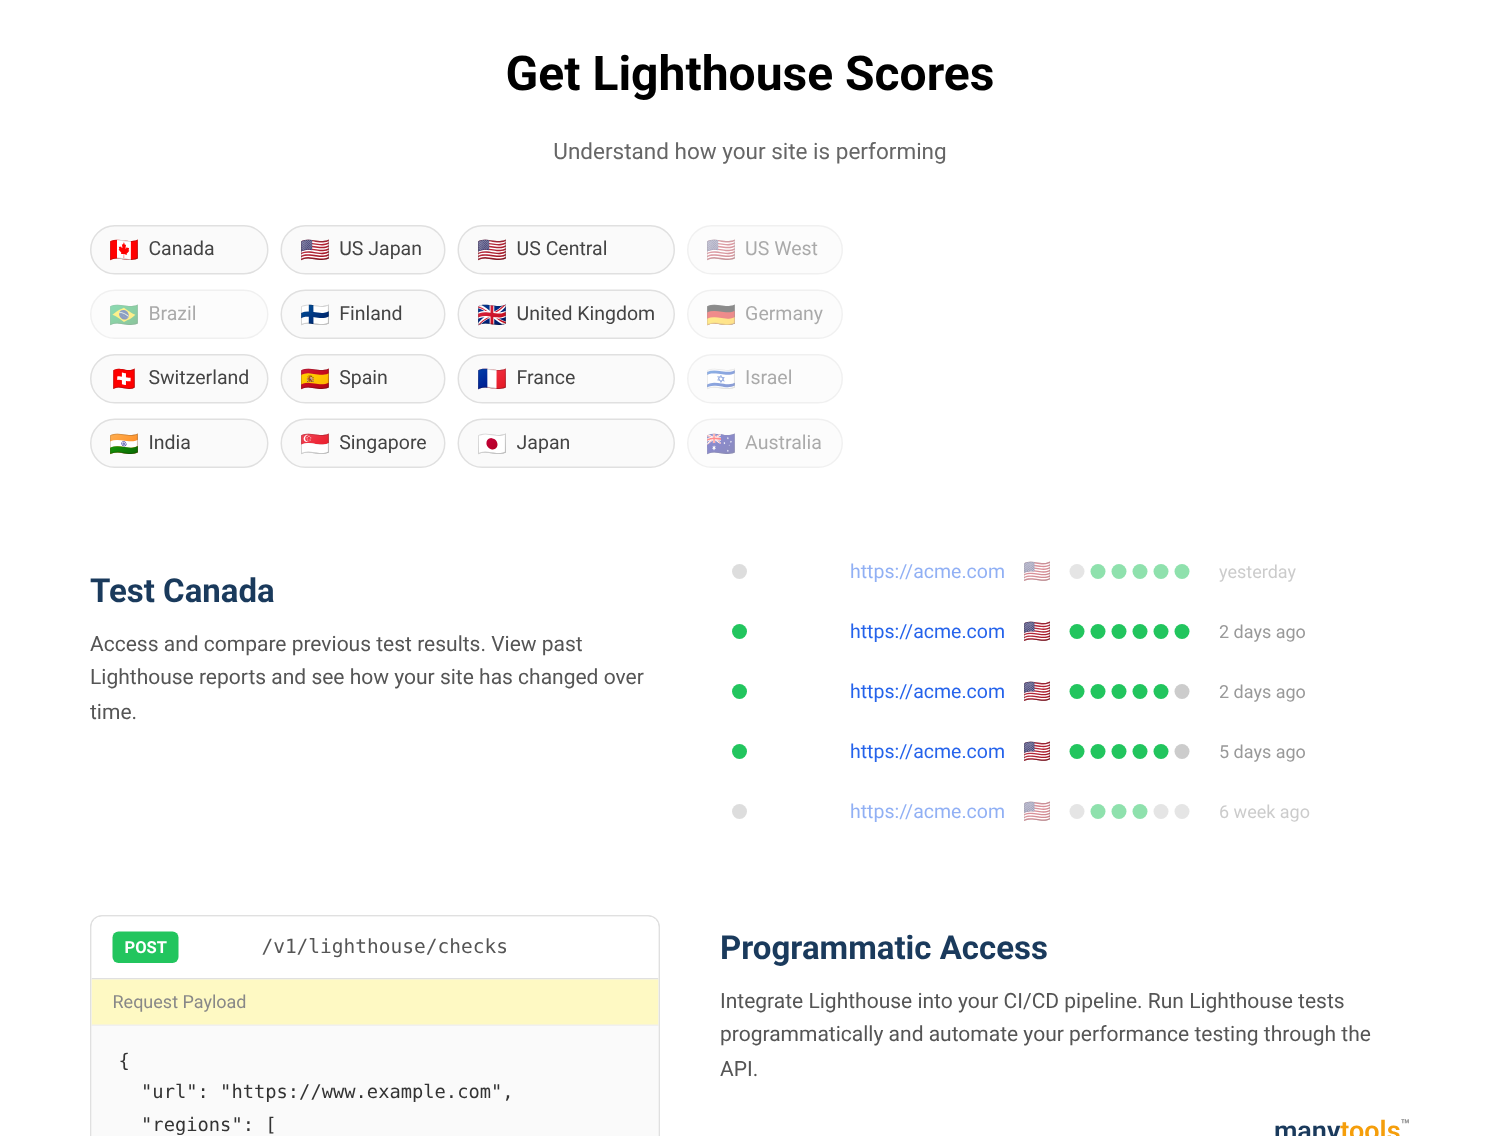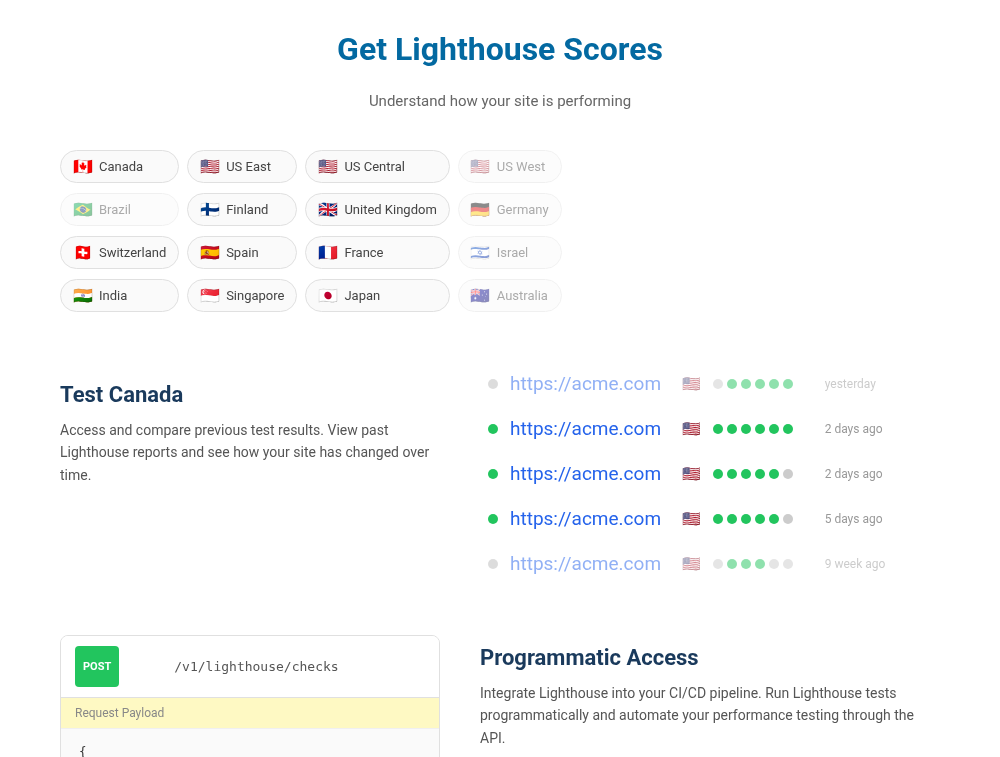--- a/index.html
+++ b/index.html
@@ -16,21 +16,21 @@
     }
 
     
     .header {
       text-align: center;
       margin-bottom: 40px;
     }
     .header-title {
       font-size: 32px;
       font-weight: 700;
-      color: #0369a1;
+      color: #000000;
       margin-bottom: 8px;
     }
     .header-subtitle {
       font-size: 15px;
       color: #666;
       margin-top: 24px;
     }
 
     
     .two-col {
@@ -119,43 +119,44 @@
     }
     .dot-indicator {
       width: 10px;
       height: 10px;
       border-radius: 50%;
       flex-shrink: 0;
     }
     .dot-green { background: #22c55e; }
     .dot-gray { background: #bbb; }
     .history-url {
-      font-size: 19px;
+      font-size: 13px;
       color: #2563eb;
       flex: 0 0 160px;
+      text-align: right;
     }
     .history-flag {
       font-size: 15px;
     }
     .score-dots {
       display: flex;
       gap: 4px;
       align-items: center;
     }
     .score-dot {
       width: 10px;
       height: 10px;
       border-radius: 50%;
     }
     .score-dot.filled { background: #22c55e; }
     .score-dot.empty { background: #ccc; }
     .history-time {
       font-size: 12px;
       color: #999;
-      margin-left: 20px;
+      margin-left: 8px;
     }
 
     
     .api-section {
       display: flex;
       gap: 40px;
       align-items: flex-start;
     }
     .api-left {
       flex: 0 0 380px;
@@ -178,21 +179,21 @@
       gap: 10px;
       padding: 10px 14px;
       background: #fff;
       border-bottom: 1px solid #e0e0e0;
     }
     .method-badge {
       background: #22c55e;
       color: #fff;
       font-weight: 700;
       font-size: 11px;
-      padding: 14px 8px;
+      padding: 4px 8px;
       border-radius: 4px;
     }
     .endpoint {
       font-family: monospace;
       color: #555;
       font-size: 13px;
       margin-left: 45px;
     }
     .request-label {
       padding: 8px 14px;
@@ -240,21 +241,21 @@
   <div class="two-col">
     <div class="left-col">
       <div class="region-grid" id="region-grid">
 
       <div class="region-chip">
             <span class="flag">🇨🇦</span>
             <span>Canada</span>
           </div>
           <div class="region-chip">
             <span class="flag">🇺🇸</span>
-            <span>US East</span>
+            <span>US Japan</span>
           </div>
           <div class="region-chip">
             <span class="flag">🇺🇸</span>
             <span>US Central</span>
           </div>
           <div class="region-chip faded">
             <span class="flag">🇺🇸</span>
             <span>US West</span>
           </div>
           <div class="region-chip faded">
@@ -378,21 +379,21 @@
       <span class="history-url">https://acme.com</span>
       <span class="history-flag">🇺🇸</span>
       <div class="score-dots">
               <div class="score-dot empty"></div>
               <div class="score-dot filled"></div>
               <div class="score-dot filled"></div>
               <div class="score-dot filled"></div>
               <div class="score-dot empty"></div>
               <div class="score-dot empty"></div>
             </div>
-      <span class="history-time">9 week ago</span>
+      <span class="history-time">6 week ago</span>
     </div>
         </div>
     </div>
   </div>
 
   <div class="api-section">
     <div class="api-left">
       <div class="code-container">
         <div class="code-header">
           <span class="method-badge">POST</span>

